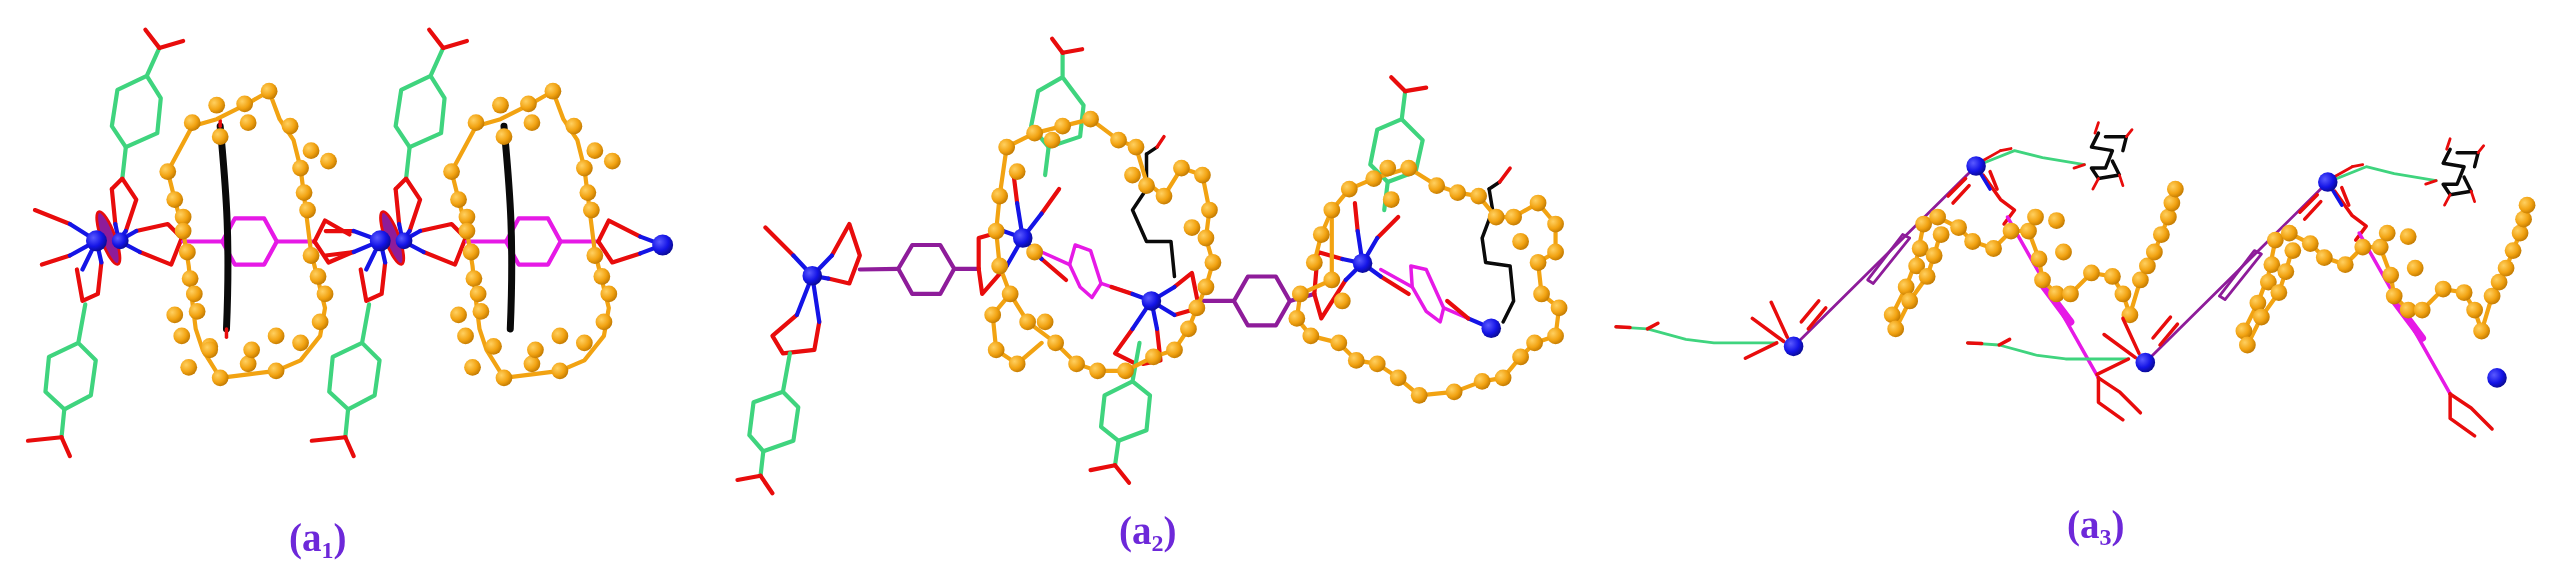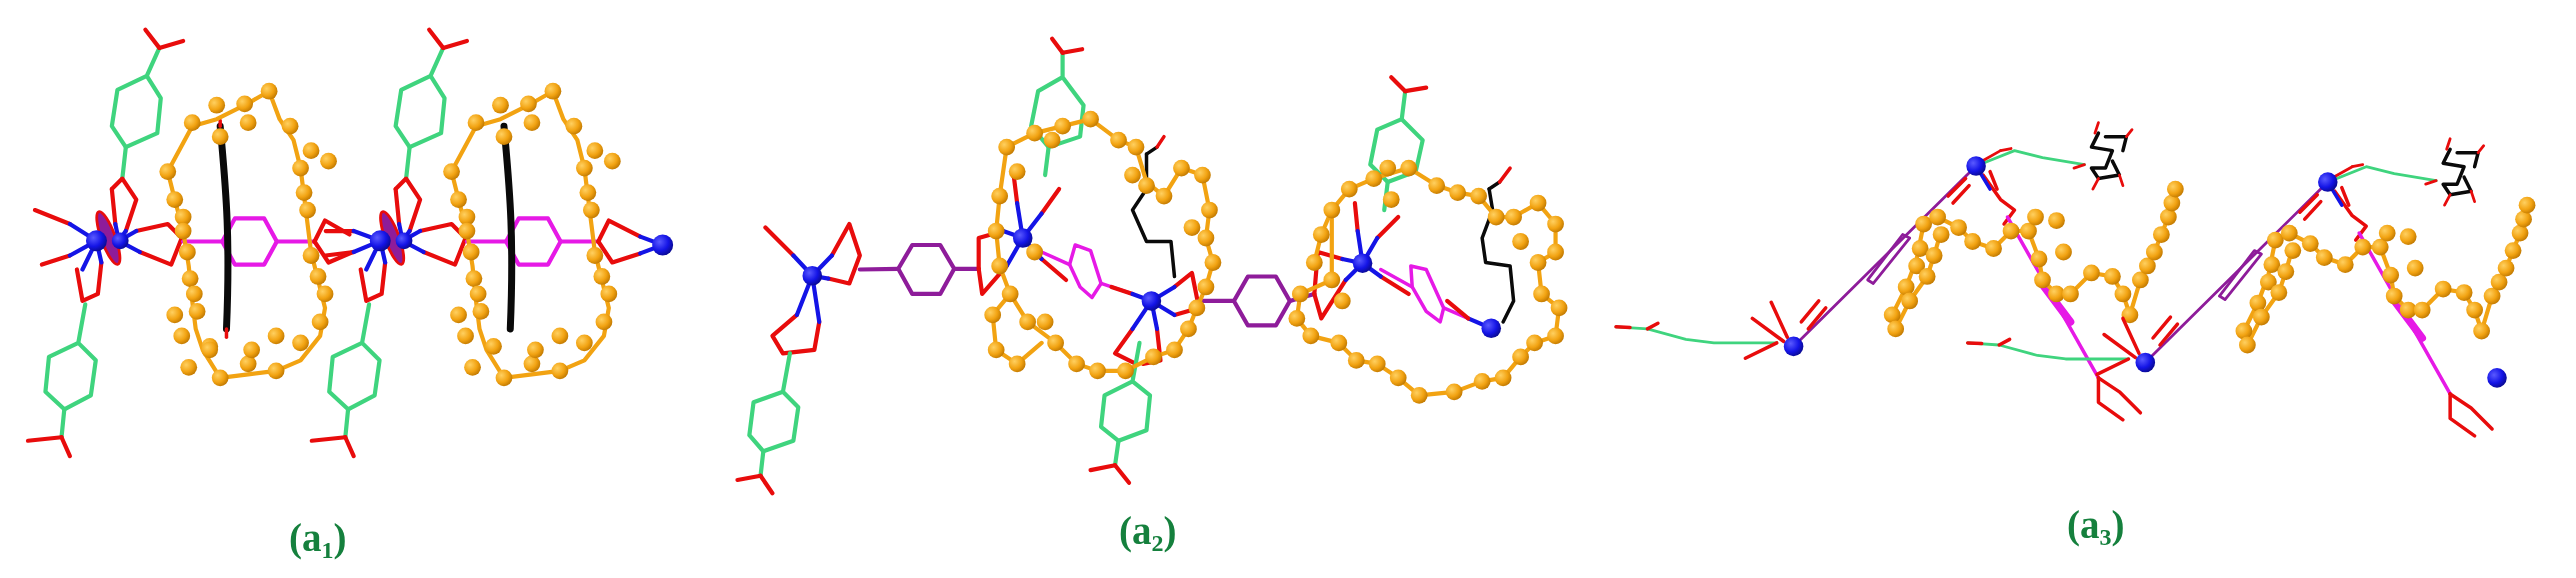--- a/index.html
+++ b/index.html
@@ -6,21 +6,21 @@
   body { width: 2576px; height: 578px; position: relative; overflow: hidden; }
   .figure { position: absolute; left: 0; top: 0; width: 2576px; height: 578px; }
   .panel { position: absolute; top: 0; height: 578px; }
   .panel svg { position: absolute; left: 0; top: 0; }
   .label {
     position: absolute;
     font-family: "Liberation Serif", "DejaVu Serif", serif;
     font-weight: bold;
     font-size: 39px;
     line-height: 1;
-    color: #15803d;
+    color: #6d28d9;
     white-space: nowrap;
   }
   .label sub { font-size: 24px; vertical-align: -7px; }
 </style>
 </head>
 <body>
 
 <div class="figure">
 
   <div class="panel" style="left:0;width:699px;">

